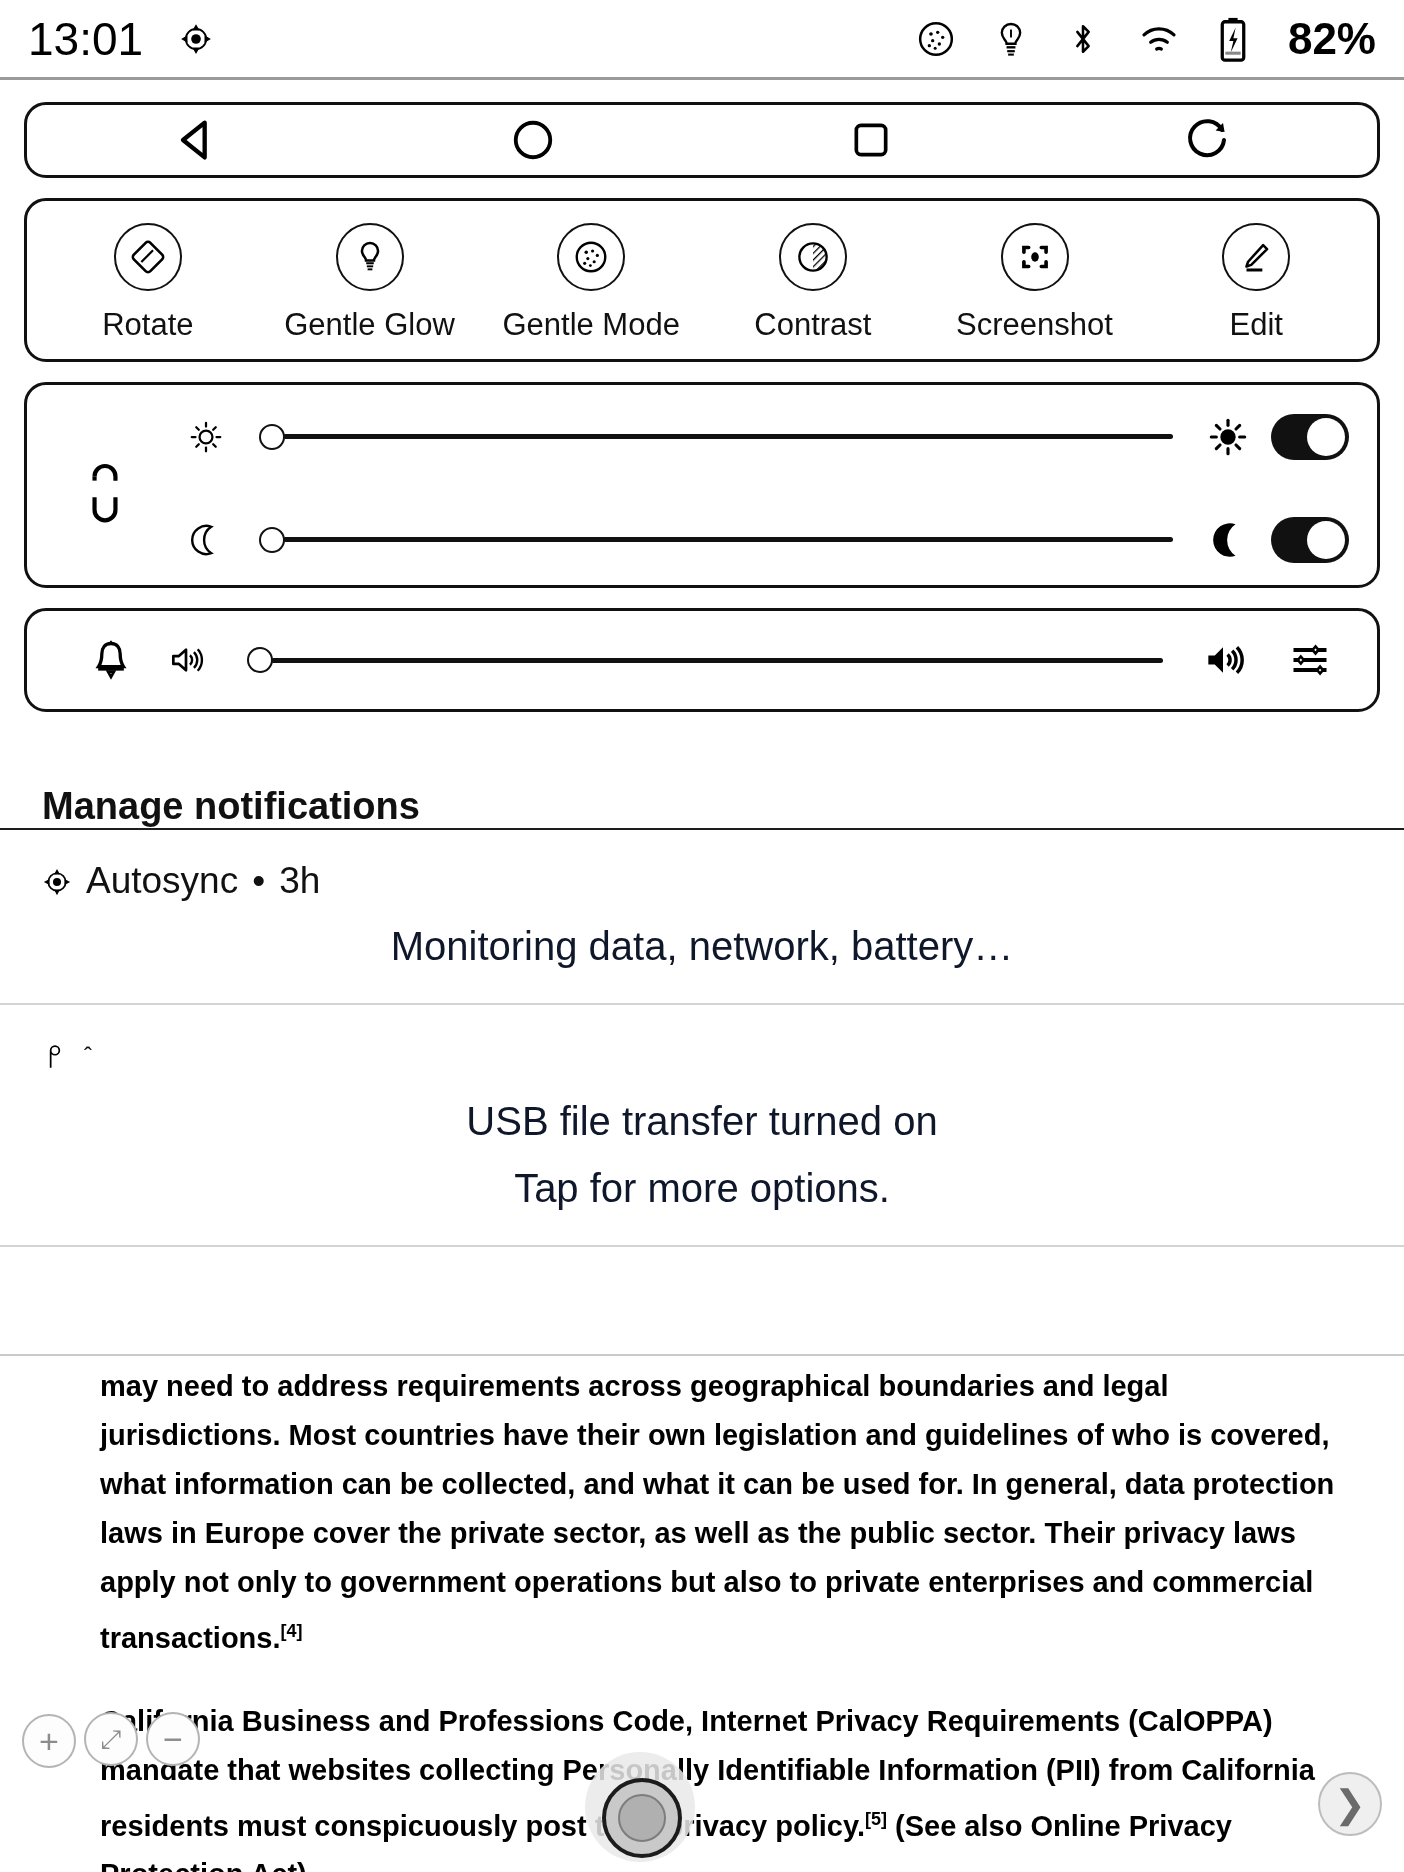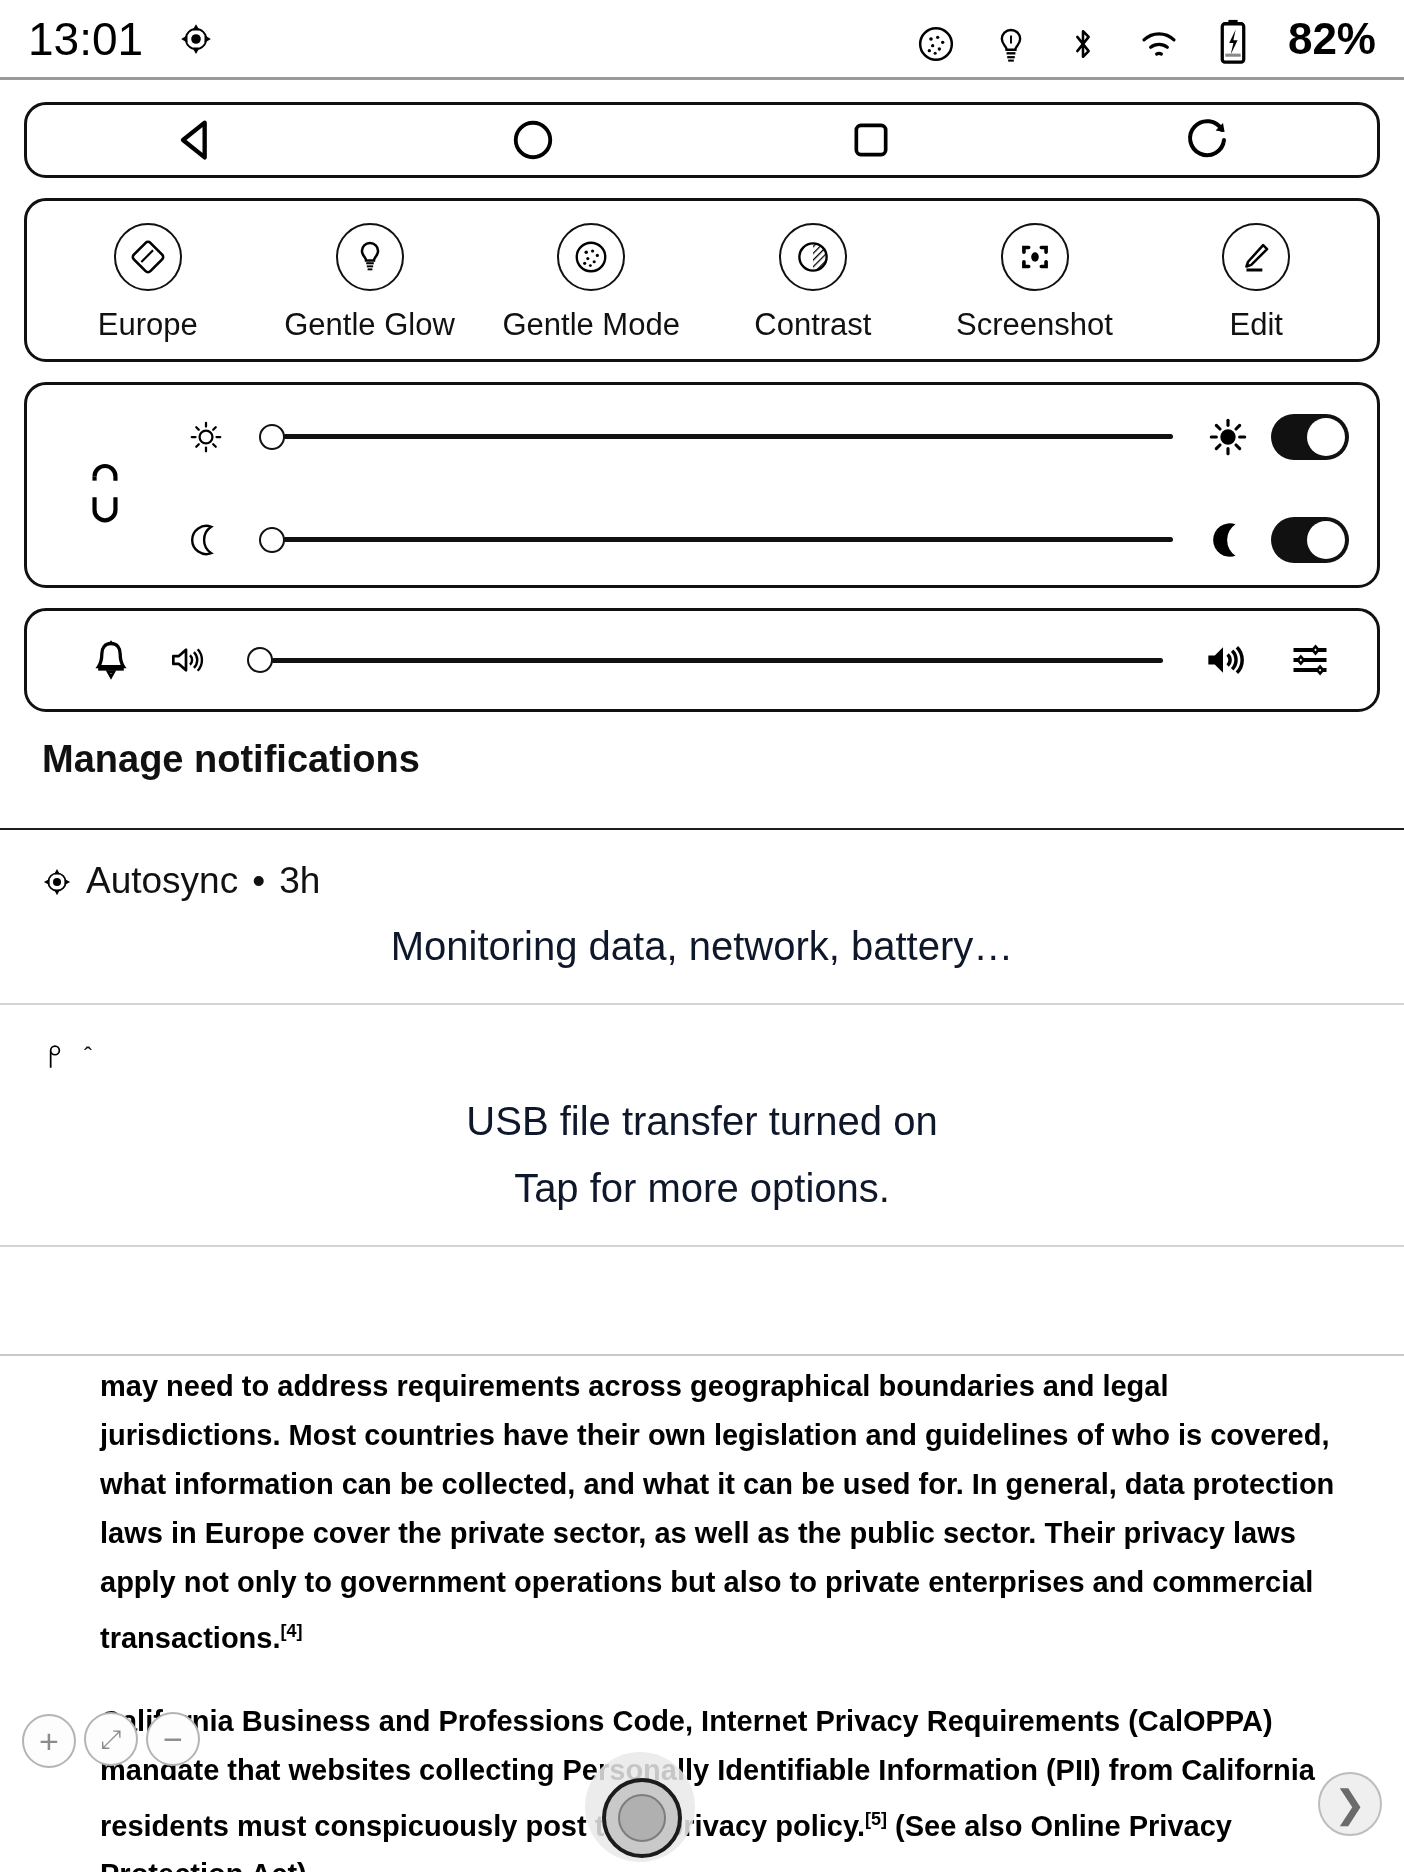--- a/index.html
+++ b/index.html
@@ -58,21 +58,21 @@
   }
 
   
   #statusbar {
     position: relative; height: 80px; width: 100%;
     border-bottom: 3px solid #9a9a9a;
     display: flex; align-items: center; padding: 0 28px;
   }
   #status-left { display:flex; align-items:center; gap: 36px; }
   #clock { font-size: 46px; font-weight: 500; letter-spacing: 0px; }
-  #status-right { margin-left: auto; display:flex; align-items:flex-end; gap: 36px; }
+  #status-right { margin-left: auto; display:flex; align-items:center; gap: 36px; }
   #battery-pct { font-size: 44px; font-weight: bold; margin-left: 4px; }
 
   
   .panel {
     margin: 20px 24px 0 24px;
     border: 3px solid #111; border-radius: 22px;
     background: #fff;
   }
 
   
@@ -118,21 +118,21 @@
 
   
   #volume { height: 104px; display:flex; align-items:center; padding: 0 28px 0 48px; }
   #volume .bell { width: 72px; display:flex; justify-content:center; }
   #volume .spk-l { width: 78px; display:flex; justify-content:center; }
   #volume .spk-r { width: 96px; display:flex; justify-content:center; }
   #volume .sett { width: 78px; display:flex; justify-content:center; }
 
   
   #manage {
-    margin-top: 26px; height: 92px; display:flex; align-items:flex-start;
+    margin-top: 26px; height: 92px; display:flex; align-items:flex-end;
     padding-left: 42px; border-bottom: 2px solid #1d1d1d;
   }
   #manage-label { font-size: 38px; font-weight: bold; color:#111; }
   .notif { padding: 30px 42px 34px 42px; border-bottom: 2px solid #d4d4d4; text-align: center; }
   .notif-head { display:flex; align-items:center; gap: 14px; font-size: 37px; color:#111; }
   .notif-app { font-size: 37px; }
   .notif-line { font-size: 40px; color:#0f172a; margin-top: 22px; }
   .chev-up { font-size: 24px; color:#111; margin-left: 2px; }
 
   svg { display:block; }
@@ -243,21 +243,21 @@
 
   <div class="panel" id="quick">
     <div id="quick-row">
       <div class="quick-item">
         <div class="quick-circle">
           <svg width="40" height="40" viewBox="0 0 24 24">
             <rect x="5" y="5" width="14" height="14" rx="2" transform="rotate(45 12 12)" fill="none" stroke="#000" stroke-width="1.6"></rect>
             <path d="M8 15 L15 8" stroke="#000" stroke-width="1.3" fill="none"></path>
           </svg>
         </div>
-        <div class="quick-label">Europe</div>
+        <div class="quick-label">Rotate</div>
       </div>
       <div class="quick-item">
         <div class="quick-circle">
           <svg width="38" height="38" viewBox="0 0 24 24">
             <path d="M12 3.2c-2.9 0-5.1 2.2-5.1 5 0 2 1.2 3.2 1.9 4.2.5.7.7 1.2.7 1.8h5c0-.6.2-1.1.7-1.8.7-1 1.9-2.2 1.9-4.2 0-2.8-2.2-5-5.1-5z" fill="none" stroke="#000" stroke-width="1.6"></path>
             <rect x="9.6" y="15.3" width="4.8" height="1.3" fill="#000"></rect>
             <rect x="10" y="17.3" width="4" height="1.2" fill="#000"></rect>
             <rect x="10.5" y="19.2" width="3" height="1.2" fill="#000"></rect>
           </svg>
         </div>

